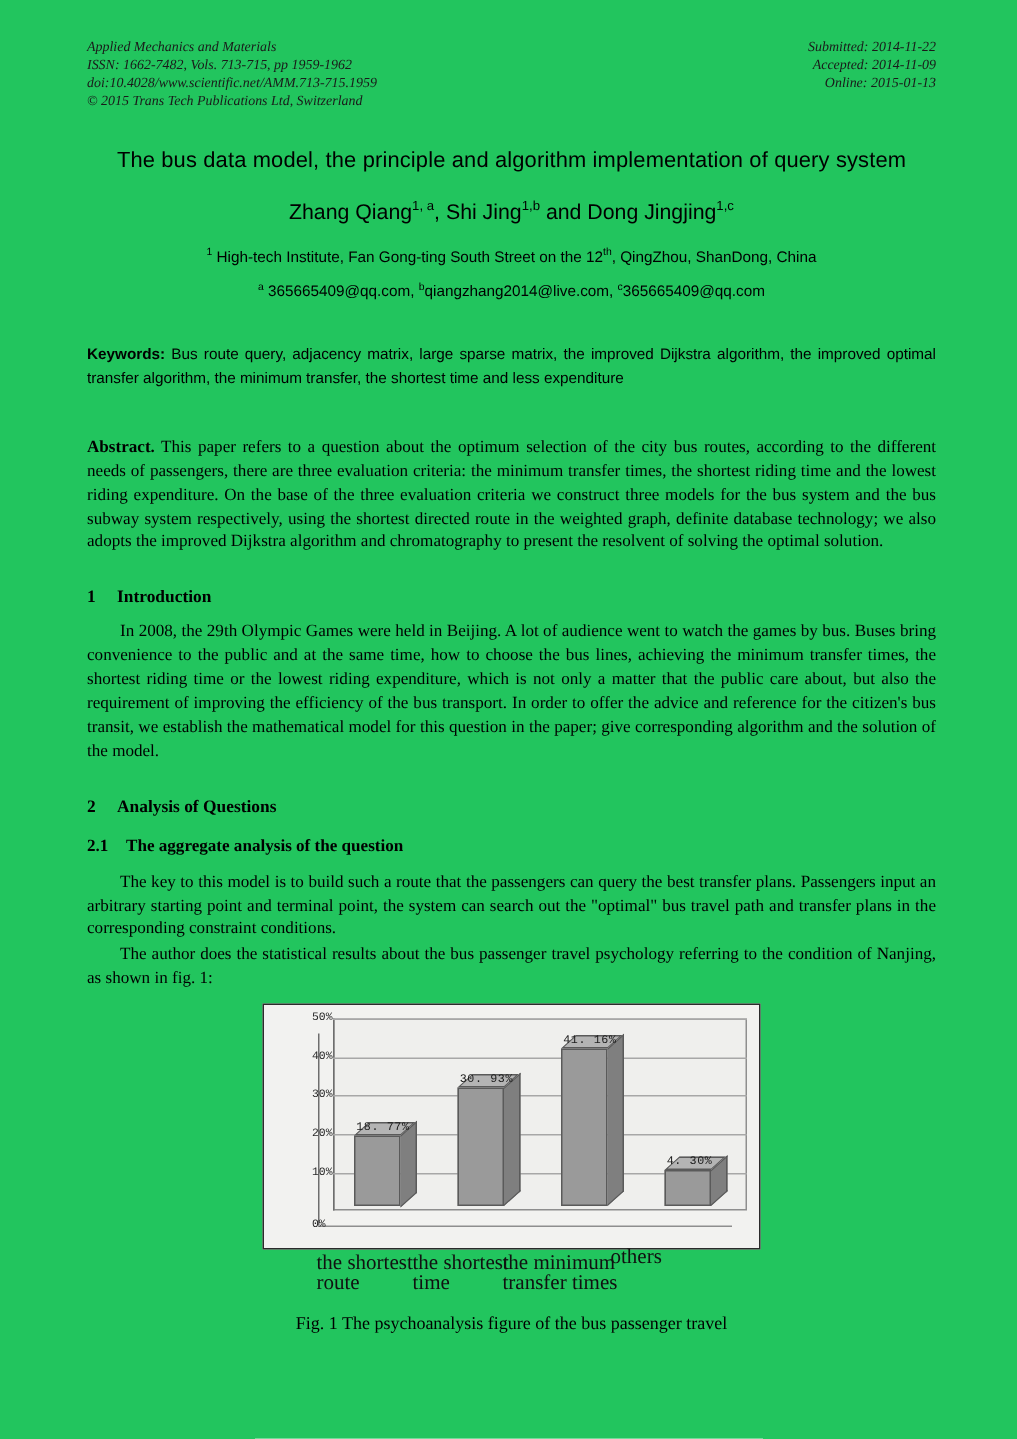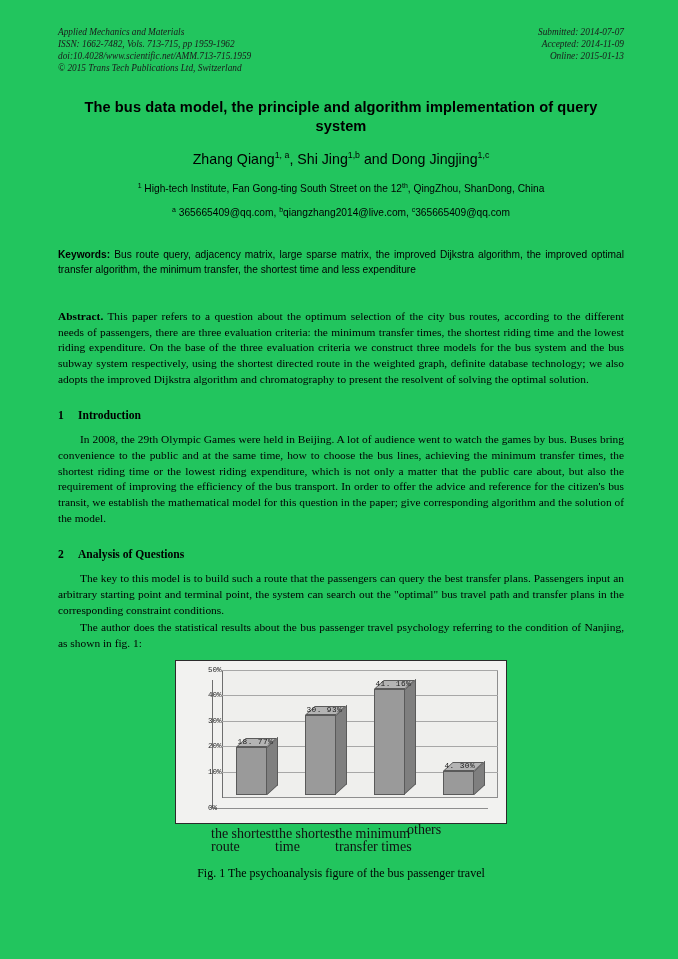--- a/index.html
+++ b/index.html
@@ -41,21 +41,21 @@
     line-height: 12.1px;
     color: #1a1a1a;
   }
   .journal-left div, .journal-right div { white-space: nowrap; }
   .journal-right { text-align: right; }
 
   
   .paper-title {
     margin-top: 24px;
     font-family: "Liberation Sans", sans-serif;
-    font-weight: bold;
+    font-weight: normal;
     font-size: 14.6px;
     line-height: 18.5px;
     text-align: center;
     letter-spacing: 0.1px;
   }
 
   
   .authors {
     margin-top: 11px;
     font-family: "Liberation Sans", sans-serif;
@@ -275,21 +275,21 @@
   <div class="content">
 
     <div class="journal-header">
       <div class="journal-left">
         <div>Applied Mechanics and Materials</div>
         <div>ISSN: 1662-7482, Vols. 713-715, pp 1959-1962</div>
         <div>doi:10.4028/www.scientific.net/AMM.713-715.1959</div>
         <div>© 2015 Trans Tech Publications Ltd, Switzerland</div>
       </div>
       <div class="journal-right">
-        <div>Submitted: 2014-07-07</div>
+        <div>Submitted: 2014-11-22</div>
         <div>Accepted: 2014-11-09</div>
         <div>Online: 2015-01-13</div>
       </div>
     </div>
 
     <div class="paper-title">The bus data model, the principle and algorithm implementation of query system</div>
 
     <div class="authors">
       <span>Zhang Qiang</span><sup>1, a</sup><span>, </span><span>Shi Jing</span><sup>1,b</sup><span> and </span><span>Dong Jingjing</span><sup>1,c</sup>
     </div>
@@ -310,20 +310,23 @@
       <b>Abstract.</b><span> This paper refers to a question about the optimum selection of the city bus routes, according to the different needs of passengers, there are three evaluation criteria: the minimum transfer times, the shortest riding time and the lowest riding expenditure. On the base of the three evaluation criteria we construct three models for the bus system and the bus subway system respectively, using the shortest directed route in the weighted graph, definite database technology; we also adopts the improved Dijkstra algorithm and chromatography to present the resolvent of solving the optimal solution.</span>
     </div>
 
     <div class="h1">
       <span class="num">1</span><span>Introduction</span>
     </div>
     <div class="para">In 2008, the 29th Olympic Games were held in Beijing. A lot of audience went to watch the games by bus. Buses bring convenience to the public and at the same time, how to choose the bus lines, achieving the minimum transfer times, the shortest riding time or the lowest riding expenditure, which is not only a matter that the public care about, but also the requirement of improving the efficiency of the bus transport. In order to offer the advice and reference for the citizen's bus transit, we establish the mathematical model for this question in the paper; give corresponding algorithm and the solution of the model.</div>
 
     <div class="h1">
       <span class="num">2</span><span>Analysis of Questions</span>
+    </div>
+    <div class="h2">
+      <span class="num">2.1</span><span>The aggregate analysis of the question</span>
     </div>
     <div class="para">The key to this model is to build such a route that the passengers can query the best transfer plans. Passengers input an arbitrary starting point and terminal point, the system can search out the "optimal" bus travel path and transfer plans in the corresponding constraint conditions.</div>
     <div class="para tight">The author does the statistical results about the bus passenger travel psychology referring to the condition of Nanjing, as shown in fig. 1:</div>
 
     <div class="figure-wrap">
       <div class="chart-box">
         <div class="plot">
           <div class="backwall"></div>
           <div class="axis-left"></div>
           <div class="axis-left-front"></div>

